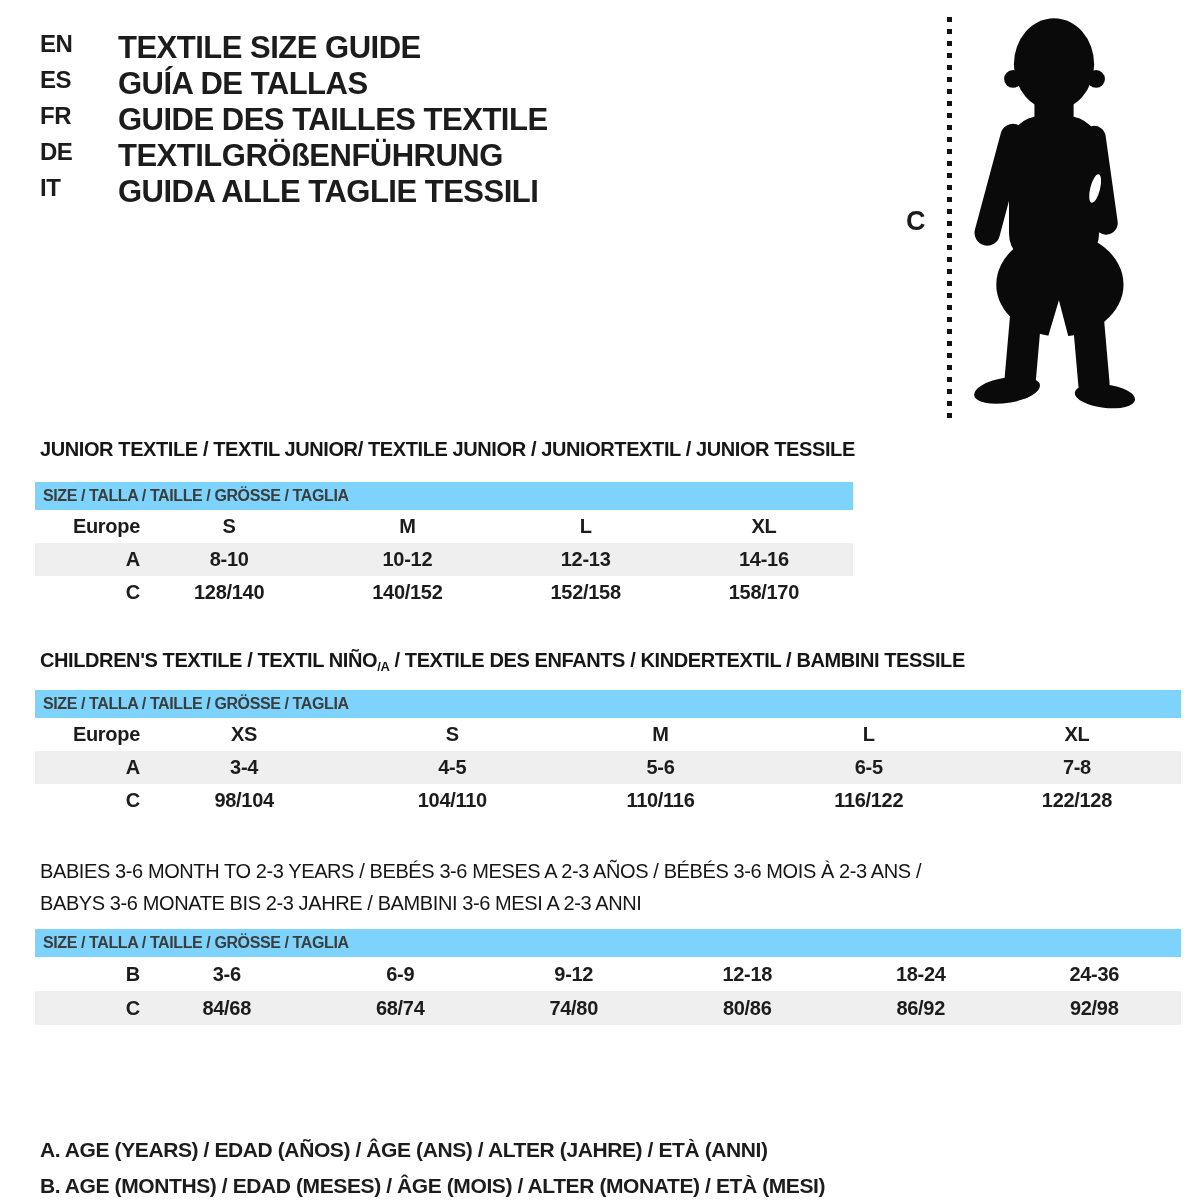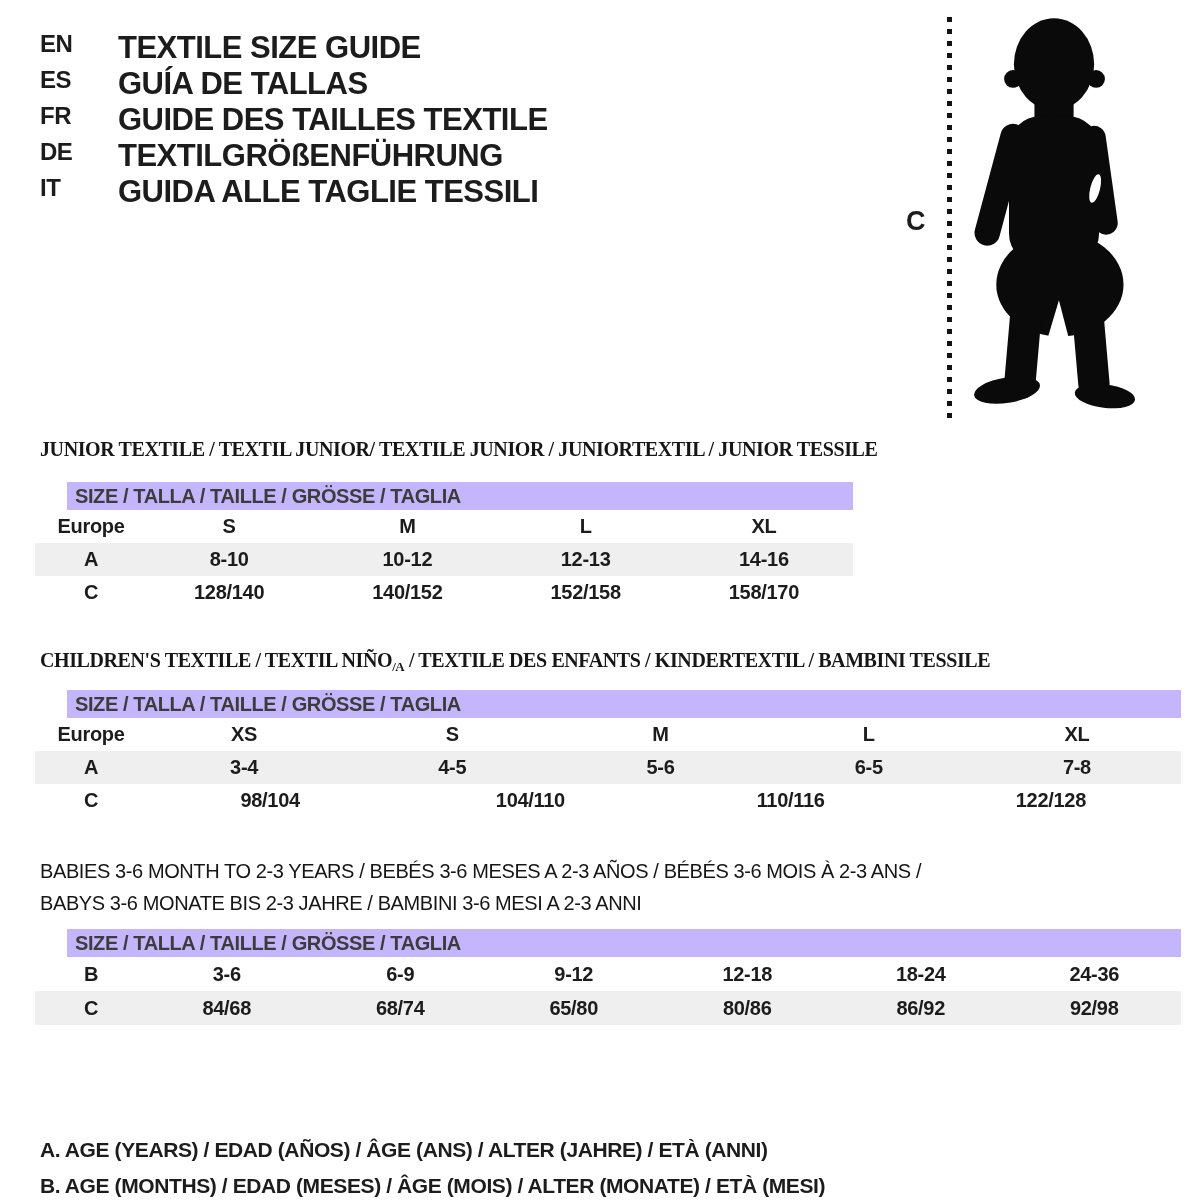--- a/index.html
+++ b/index.html
@@ -24,32 +24,32 @@
     left:947px;top:17px;width:5px;height:402px;
     background:repeating-linear-gradient(to bottom,#121212 0 5px,transparent 5px 12px);
   }
   #figure-label{left:906px;top:206px;font-size:27px;font-weight:bold;}
   #baby-svg{left:962px;top:14px;}
 
   
   .section{position:absolute;}
   .section-title{
     font-size:20px;font-weight:bold;letter-spacing:-0.4px;
-    margin-left:5px;white-space:nowrap;height:24px;line-height:24px;color:#161616;font-family:Liberation Serif, serif;
+    margin-left:5px;white-space:nowrap;height:24px;line-height:24px;color:#161616;
   }
   .subscript{font-size:13px;vertical-align:-4px;}
   .bar{
-    background:#c4b5fd;height:28px;line-height:28px;
-    font-size:20px;font-weight:bold;color:#3c3c3c;
-    padding-left:8px;letter-spacing:-0.4px;margin-left:32px;
+    background:#7dd3fc;height:28px;line-height:28px;
+    font-size:16px;font-weight:bold;color:#3c3c3c;
+    padding-left:8px;letter-spacing:-0.4px;
   }
   .trow{display:flex;height:33px;line-height:33px;font-size:20px;font-weight:bold;letter-spacing:-0.3px;}
   .babies .trow{height:34px;line-height:34px;}
   .trow.shaded{background:#efefef;}
-  .rlabel{width:105px;padding-left:7px;box-sizing:border-box;text-align:center;}
+  .rlabel{width:105px;padding-left:7px;box-sizing:border-box;text-align:right;}
   .cell{flex:1;text-align:center;}
 
   #section-junior{left:35px;top:437px;width:818px;}
   #section-junior .bar{margin-top:21px;}
   #section-children{left:35px;top:648px;width:1146px;}
   #section-children .bar{margin-top:18px;}
   #section-babies{left:35px;top:855px;width:1146px;}
   #section-babies .bar{margin-top:10px;}
   .title-line{font-size:20px;font-weight:normal;letter-spacing:-0.4px;margin-left:5px;height:32px;line-height:32px;white-space:nowrap;color:#161616;}
 
@@ -152,20 +152,21 @@
     <span class="cell">4-5</span>
     <span class="cell">5-6</span>
     <span class="cell">6-5</span>
     <span class="cell">7-8</span>
   </div>
   <div class="trow">
     <span class="rlabel">C</span>
     <span class="cell">98/104</span>
     <span class="cell">104/110</span>
     <span class="cell">110/116</span>
+    <span class="cell">116/122</span>
     <span class="cell">122/128</span>
   </div>
 </div>
 
 <div id="section-babies" class="section babies">
   <div class="title-line">BABIES 3-6 MONTH TO 2-3 YEARS / BEBÉS 3-6 MESES A 2-3 AÑOS / BÉBÉS 3-6 MOIS À 2-3 ANS /</div>
   <div class="title-line">BABYS 3-6 MONATE BIS 2-3 JAHRE / BAMBINI 3-6 MESI A 2-3 ANNI</div>
   <div class="bar">SIZE / TALLA / TAILLE / GRÖSSE / TAGLIA</div>
   <div class="trow">
     <span class="rlabel">B</span>
@@ -173,21 +174,21 @@
     <span class="cell">6-9</span>
     <span class="cell">9-12</span>
     <span class="cell">12-18</span>
     <span class="cell">18-24</span>
     <span class="cell">24-36</span>
   </div>
   <div class="trow shaded">
     <span class="rlabel">C</span>
     <span class="cell">84/68</span>
     <span class="cell">68/74</span>
-    <span class="cell">65/80</span>
+    <span class="cell">74/80</span>
     <span class="cell">80/86</span>
     <span class="cell">86/92</span>
     <span class="cell">92/98</span>
   </div>
 </div>
 
 <div id="legend" class="abs">
   <div class="legend-line">A. AGE (YEARS) / EDAD (AÑOS) / ÂGE (ANS) / ALTER (JAHRE) / ETÀ (ANNI)</div>
   <div class="legend-line">B. AGE (MONTHS) / EDAD (MESES) / ÂGE (MOIS) / ALTER (MONATE) / ETÀ (MESI)</div>
 </div>

